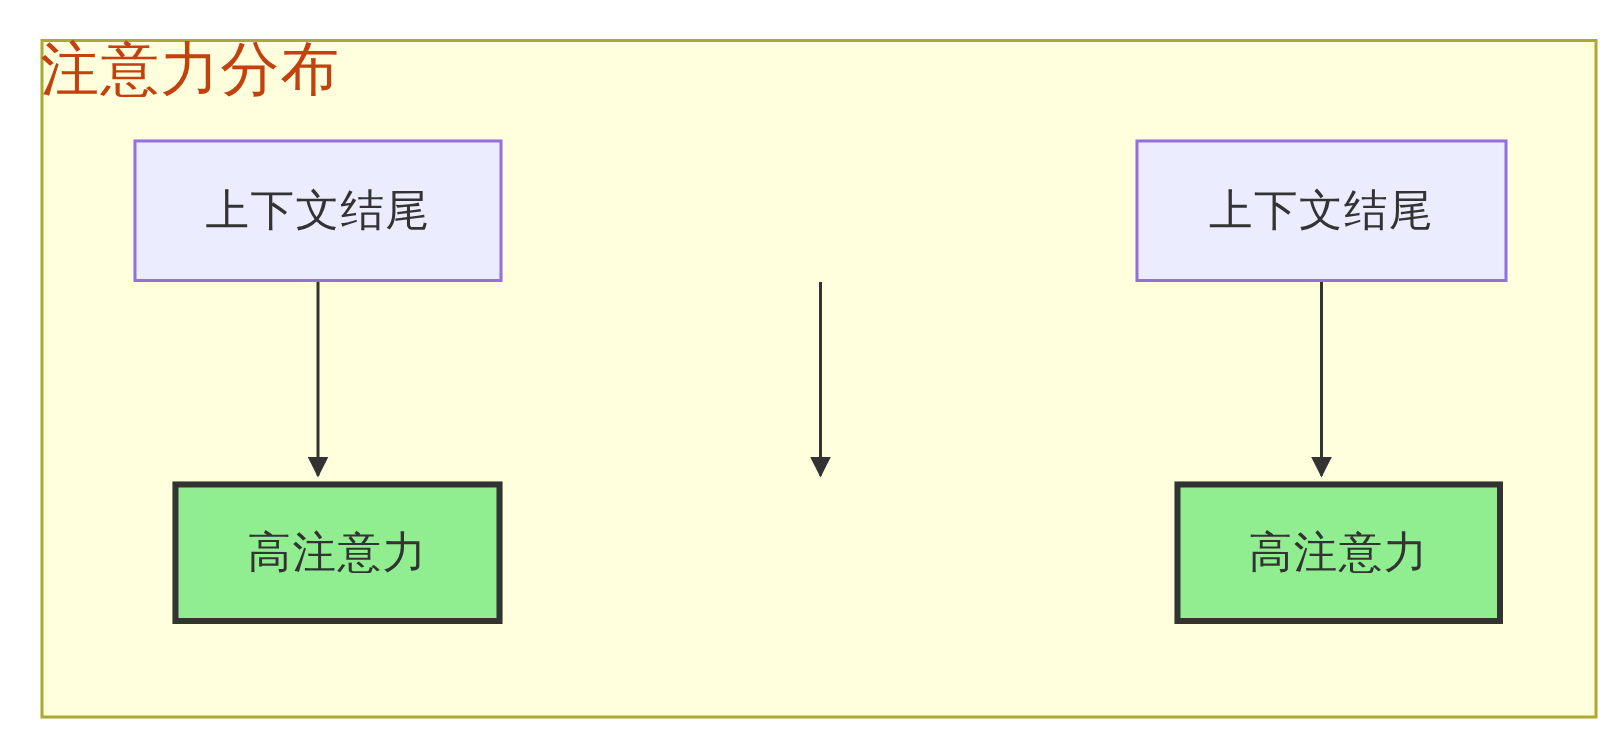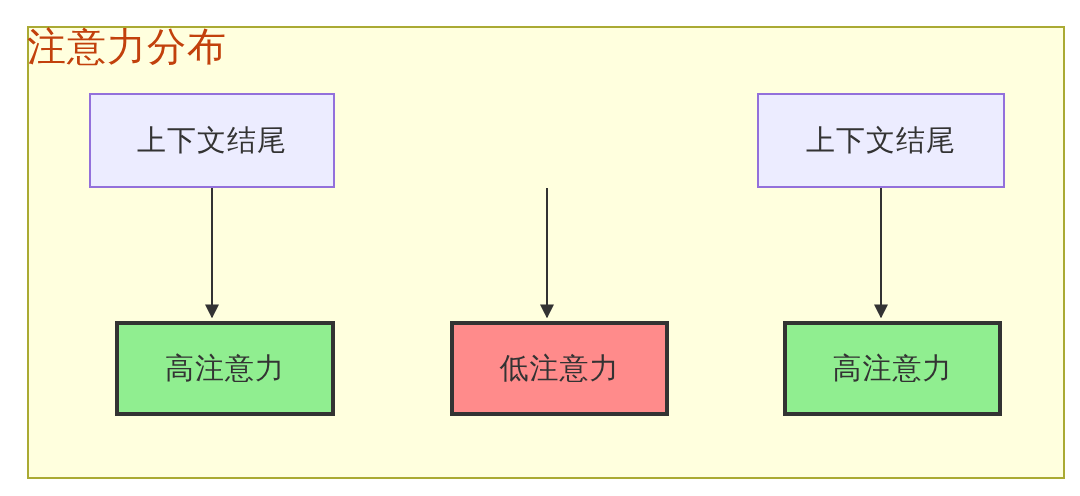--- a/index.html
+++ b/index.html
@@ -99,20 +99,17 @@
   <div class="node top n1">
     <span>上下文结尾</span>
   </div>
   <div class="node top n3">
     <span>上下文结尾</span>
   </div>
 
   <div class="node bottom green b1">
     <span>高注意力</span>
   </div>
-  <div class="node bottom red b2">
-    <span>低注意力</span>
-  </div>
   <div class="node bottom green b3">
     <span>高注意力</span>
   </div>
 
 </div>
 
 </body></html>

